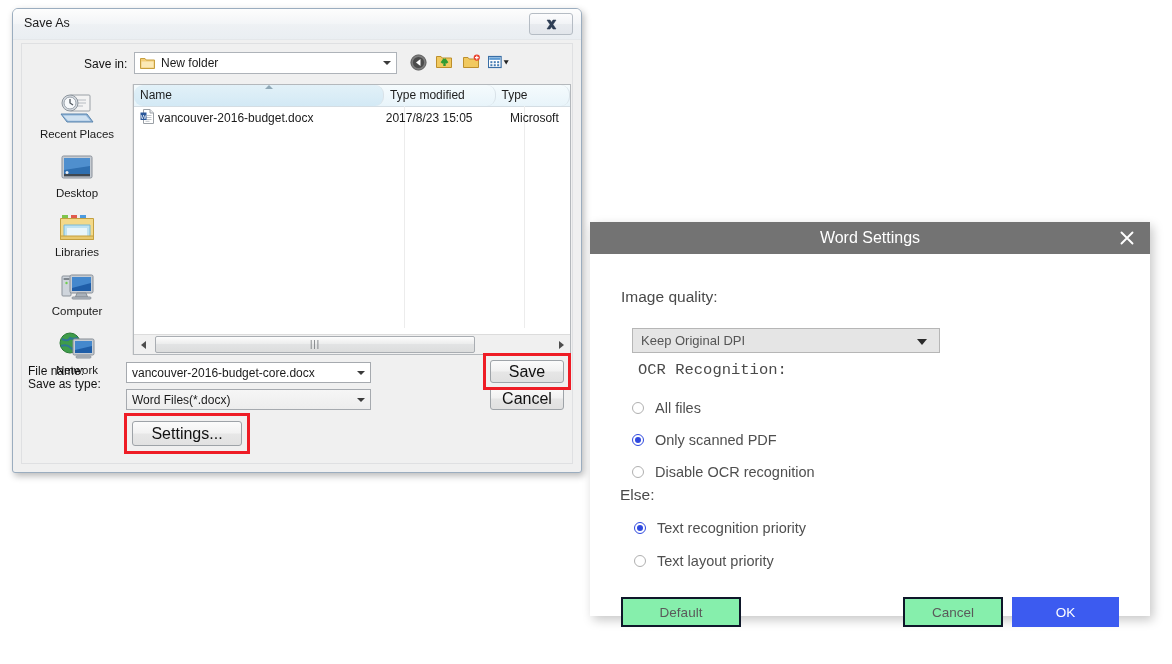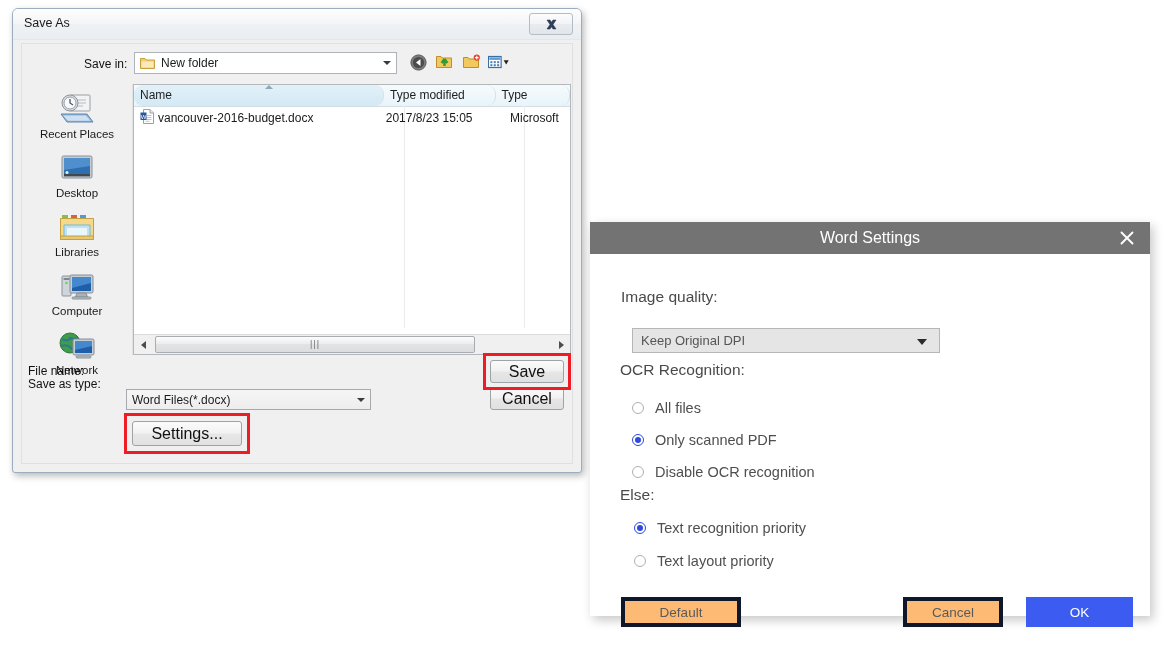--- a/index.html
+++ b/index.html
@@ -265,21 +265,21 @@
     cursor:pointer;
   }
   .ws-body { position:absolute; left:0; right:0; top:32px; bottom:0; }
 
   .ws-section-label {
     position:absolute;
     font-size: 15.5px;
     color: #4a4a4a;
   }
   .lbl-image-quality { left: 31px; top: 34px; }
-  .lbl-ocr { left: 30px; top: 107px; }
+  .lbl-ocr { left: 48px; top: 107px; font-family: Liberation Mono, monospace; }
   .lbl-else { left: 30px; top: 232px; }
 
   .ws-select {
     position:absolute;
     left: 42px; top: 74px;
     width: 308px; height: 25px;
     border: 1px solid #b6b6b6;
     background: #e5e5e5;
     box-sizing:border-box;
     cursor:pointer;
@@ -321,32 +321,32 @@
     left: 2px; top: 2px;
     width: 6px; height: 6px;
     border-radius:50%;
     background: #2f49df;
   }
   .radio-label { font-size: 14.5px; color: #4f4f4f; }
 
   .ws-btn {
     position:absolute;
     height: 30px;
-    border: 4px solid #0f172a;
-    background: #fdba74;
+    border: 2px solid #0f172a;
+    background: #86efac;
     font-size: 13.5px;
     color: #5a5a5a;
     display:flex; align-items:center; justify-content:center;
     cursor:pointer;
     box-sizing:border-box;
   }
   .btn-default { left: 31px; top: 343px; width: 120px; }
   .btn-ws-cancel { left: 313px; top: 343px; width: 100px; }
   .btn-ok {
-    left: 436px; top: 343px; width: 107px;
+    left: 422px; top: 343px; width: 107px;
     background: #3c5bf0;
     border: 1px solid #3c5bf0;
     color: #ffffff;
   }
 </style>
 </head>
 <body>
 
 <div class="saveas-window">
 
@@ -541,20 +541,26 @@
         </div>
         <div class="hs-arrow right">
           <svg width="8" height="8" viewBox="0 0 8 8">
               <path d="M2 0 L2 8 L7 4 Z" fill="#4d4d4d"></path>
             </svg>
         </div>
       </div>
     </div>
 
     <div class="fname-label">File name:</div>
+    <div class="fname-combo">
+      <span class="combo-text">vancouver-2016-budget-core.docx</span>
+      <span class="combo-arrow-box">
+          <i class="tri-down"></i>
+        </span>
+    </div>
 
     <div class="stype-label">Save as type:</div>
     <div class="stype-combo">
       <span class="combo-text">Word Files(*.docx)</span>
       <span class="combo-arrow-box">
           <i class="tri-down"></i>
         </span>
     </div>
 
     <div class="btn-win btn-save">Save</div>

